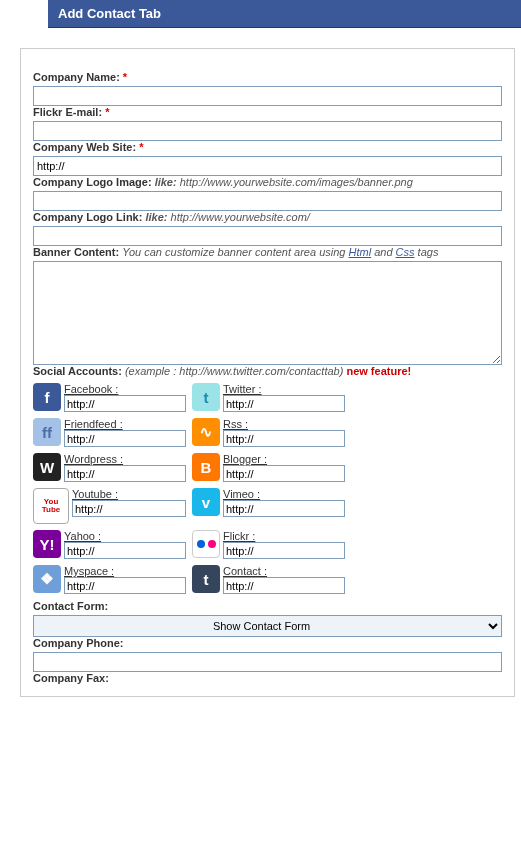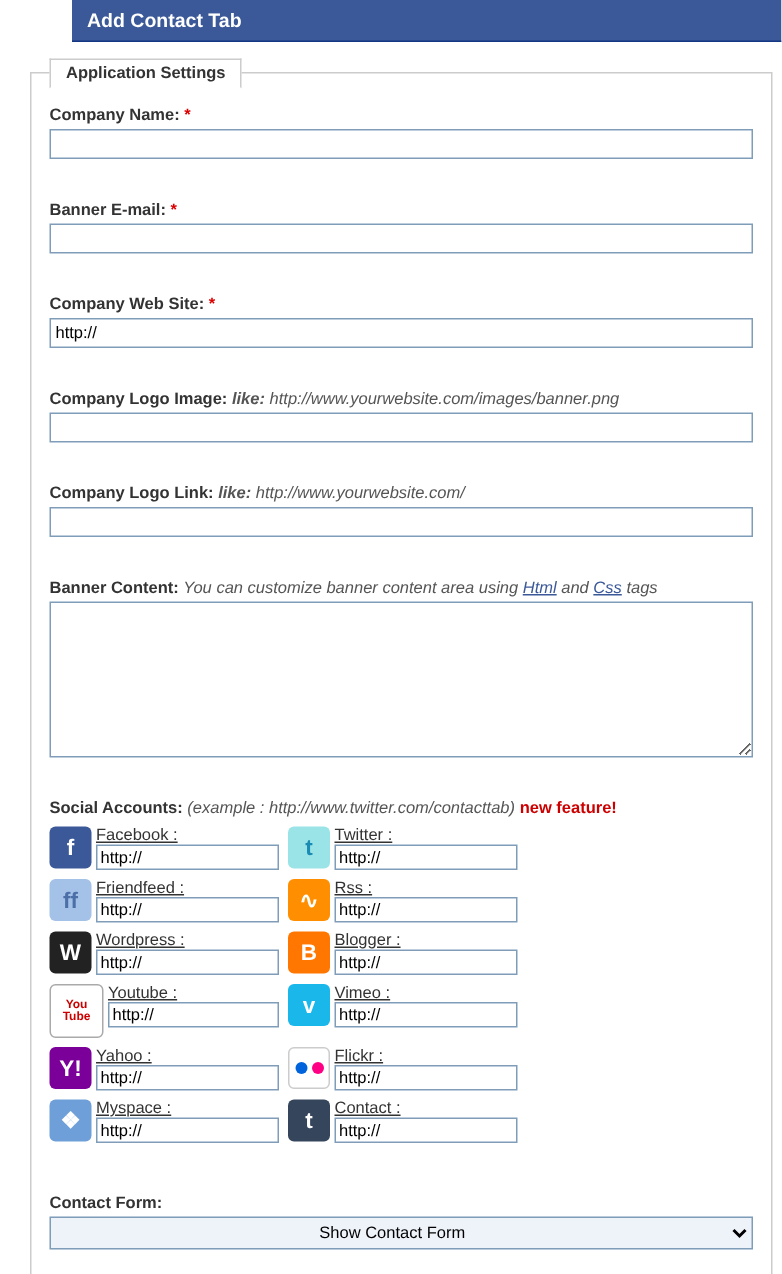--- a/index.html
+++ b/index.html
@@ -1,21 +1,21 @@
 <!DOCTYPE html>
 <html><head>
 <meta charset="utf-8">
 <style>
   * { box-sizing: border-box; margin: 0; padding: 0; }
   body { font-family: "Lucida Grande", Tahoma, Verdana, Arial, sans-serif; font-size: 11px; background: #fff; color: #333; width: 521px; }
   .titlebar { background: #3b5998; color: #fff; font-weight: bold; font-size: 13px; padding: 6px 10px; border-bottom: 1px solid #133783; margin-left: 48px; }
   .page { padding: 12px 6px 0 20px; }
   .fieldset-wrap { position: relative; border: 1px solid #ccc; padding: 22px 12px 12px 12px; margin-top: 8px; }
   .legend-tab { position: absolute; top: -10px; left: 12px; background: #fff; border: 1px solid #ccc; border-bottom: 1px solid #fff; padding: 3px 10px; font-weight: bold; font-size: 11px; }
-  .row { margin-bottom: 28px; }
+  .row { margin-bottom: 0; }
   .lbl { font-weight: bold; font-size: 11px; display: inline; }
   .req { color: #d00; font-weight: bold; }
   .hint { font-style: italic; font-weight: normal; color: #555; }
   .hint a { color: #3b5998; }
   .newfeat { color: #c00; font-weight: bold; font-style: normal; }
   .txt { display: block; width: 100%; border: 1px solid #7f9db9; font-size: 11px; padding: 2px 3px; margin-top: 3px; height: 20px; background:#fff; }
   textarea.txt { height: 104px; resize: both; }
   select.txt { height: 22px; background: #eef3fa; text-align: center; }
   .social-grid { display: flex; flex-wrap: wrap; gap: 0 6px; margin-top: 6px; }
   .social-cell { display: flex; align-items: flex-start; width: 153px; margin-bottom: 6px; }
@@ -41,30 +41,29 @@
   .flickr-dots .d1 { background:#0063dc; }
   .flickr-dots .d2 { background:#ff0084; }
 </style>
 </head>
 <body>
 
 <div class="titlebar">Add Contact Tab</div>
 
 <div class="page">
   <div class="fieldset-wrap">
-    <div class="legend-tab">Application Settings</div>
 
     <div class="row">
       <span class="lbl">Company Name:</span>
       <span class="req">*</span>
       <input class="txt" type="text" value="" style="">
     </div>
 
     <div class="row">
-      <span class="lbl">Banner E-mail:</span>
+      <span class="lbl">Flickr E-mail:</span>
       <span class="req">*</span>
       <input class="txt" type="text" value="" style="">
     </div>
 
     <div class="row">
       <span class="lbl">Company Web Site:</span>
       <span class="req">*</span>
       <input class="txt" type="text" value="http://" style="">
     </div>
 

